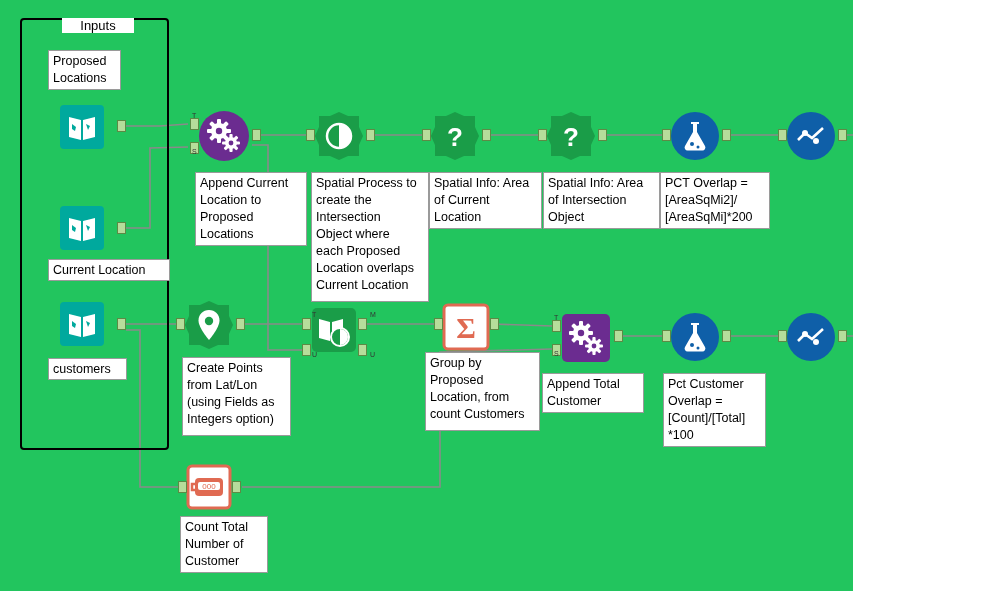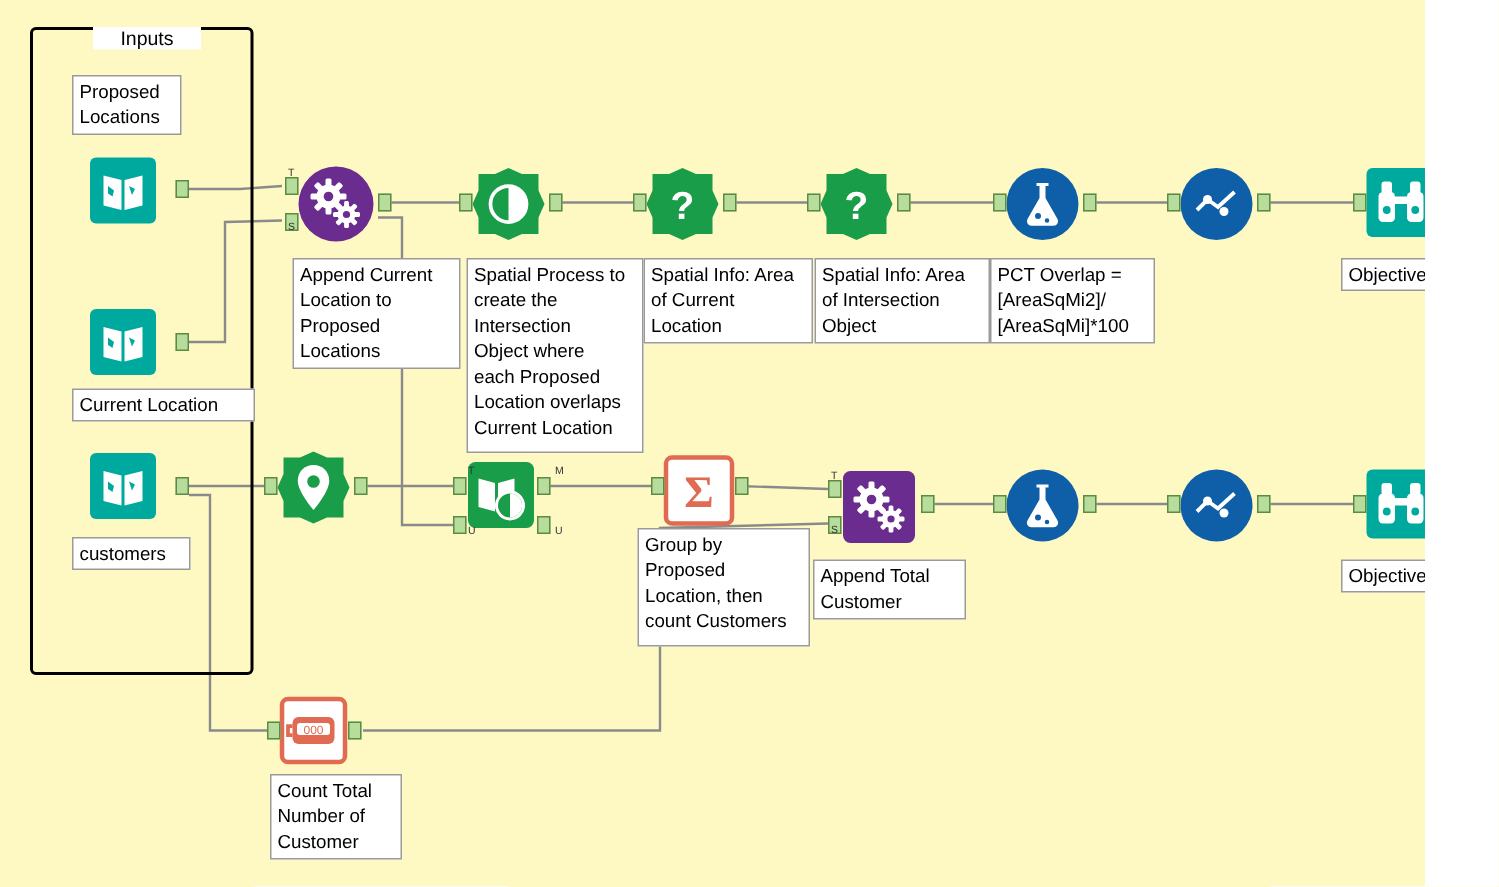--- a/index.html
+++ b/index.html
@@ -2,23 +2,23 @@
 <html><head>
 <meta charset="utf-8">
 <style>
   html, body {
     margin: 0;
     padding: 0;
     background: #ffffff;
   }
   #canvas {
     position: relative;
-    width: 950px;
+    width: 853px;
     height: 591px;
-    background: #fef9c3;
+    background: #22c55e;
     font-family: "Liberation Sans", sans-serif;
     overflow: hidden;
   }
   svg.wires {
     position: absolute;
     left: 0;
     top: 0;
     width: 999px;
     height: 591px;
     pointer-events: none;
@@ -379,27 +379,35 @@
 Location overlaps
 Current Location</div>
   <div class="label" style="left:429px; top:172px; width:113px; height:57px;">Spatial Info: Area
 of Current
 Location</div>
   <div class="label" style="left:543px; top:172px; width:117px; height:57px;">Spatial Info: Area
 of Intersection
 Object</div>
   <div class="label" style="left:660px; top:172px; width:110px; height:57px;">PCT Overlap =
 [AreaSqMi2]/
-[AreaSqMi]*100</div>
+[AreaSqMi]*200</div>
   <div class="label" style="left:894px; top:172px; width:82px; height:22px;">Objective 6</div>
 
+  <div class="label" style="left:182px; top:357px; width:109px; height:79px;">Create Points
+from Lat/Lon
+(using Fields as
+Integers option)</div>
   <div class="label" style="left:425px; top:352px; width:115px; height:79px;">Group by
 Proposed
-Location, then
+Location, from
 count Customers</div>
   <div class="label" style="left:542px; top:373px; width:102px; height:40px;">Append Total
 Customer</div>
+  <div class="label" style="left:663px; top:373px; width:103px; height:74px;">Pct Customer
+Overlap =
+[Count]/[Total]
+*100</div>
   <div class="label" style="left:894px; top:373px; width:82px; height:22px;">Objective 5</div>
   <div class="label" style="left:180px; top:516px; width:88px; height:57px;">Count Total
 Number of
 Customer</div>
 
 </div>
 
 </body></html>

